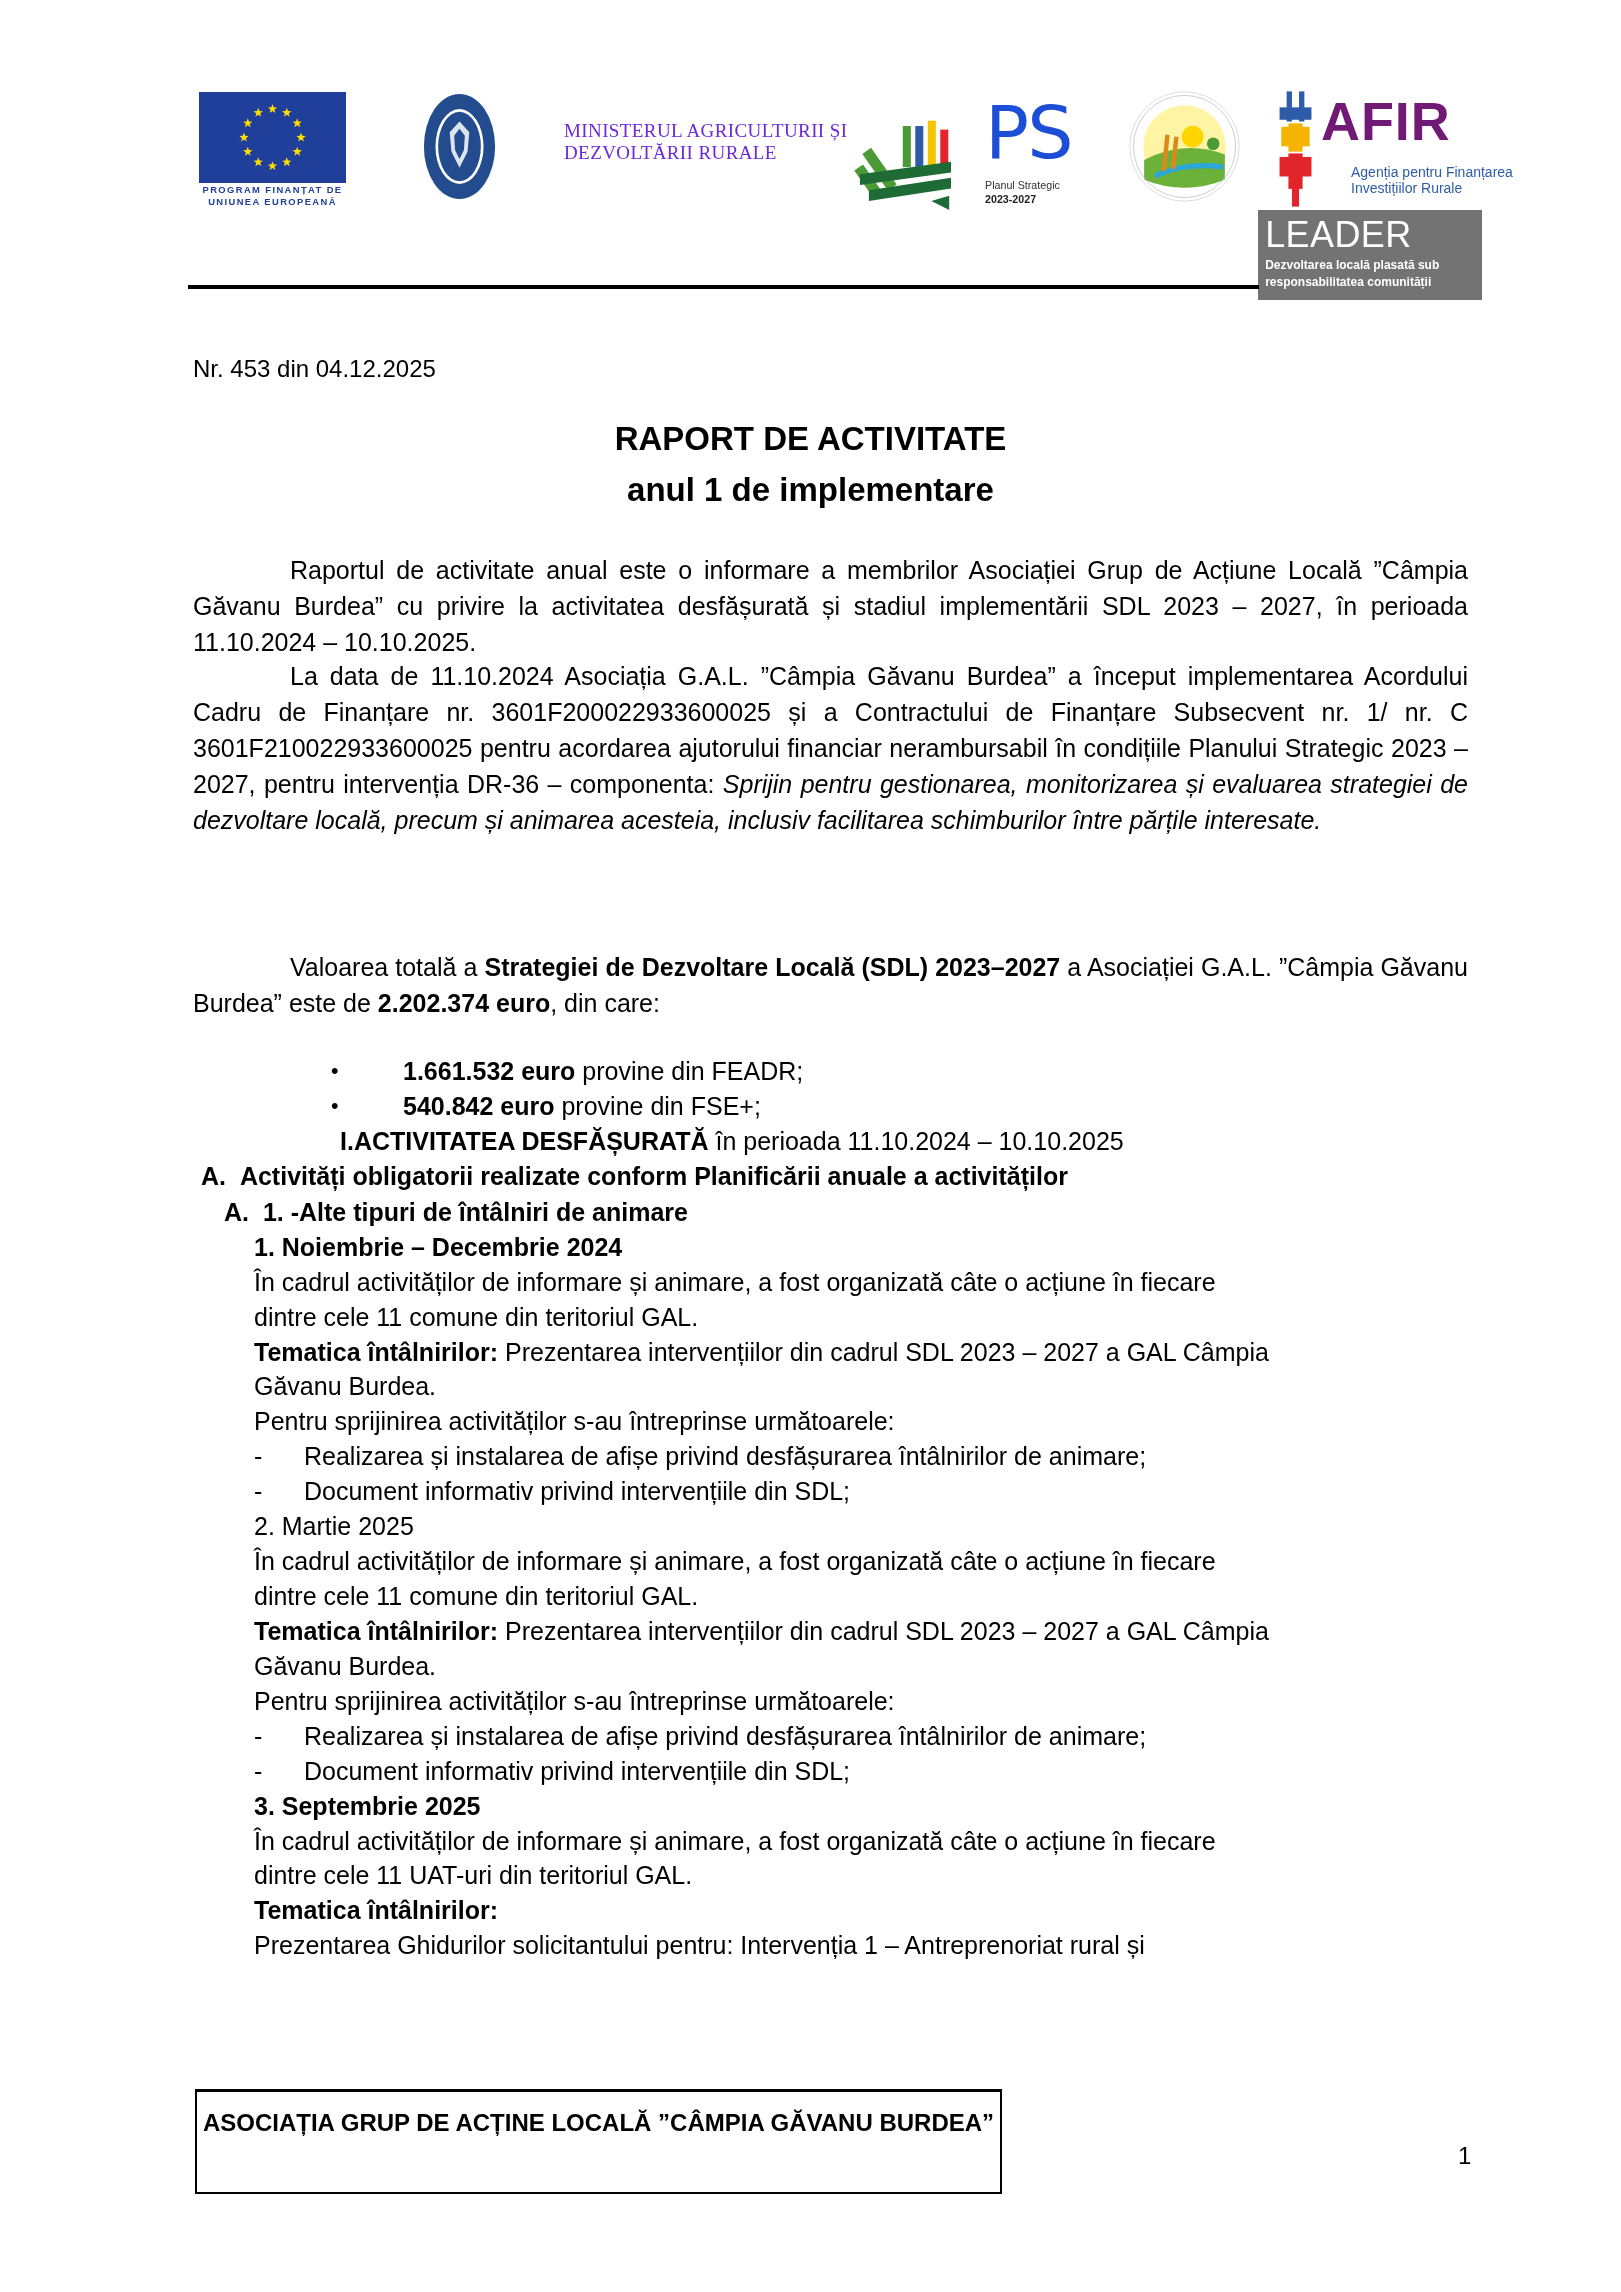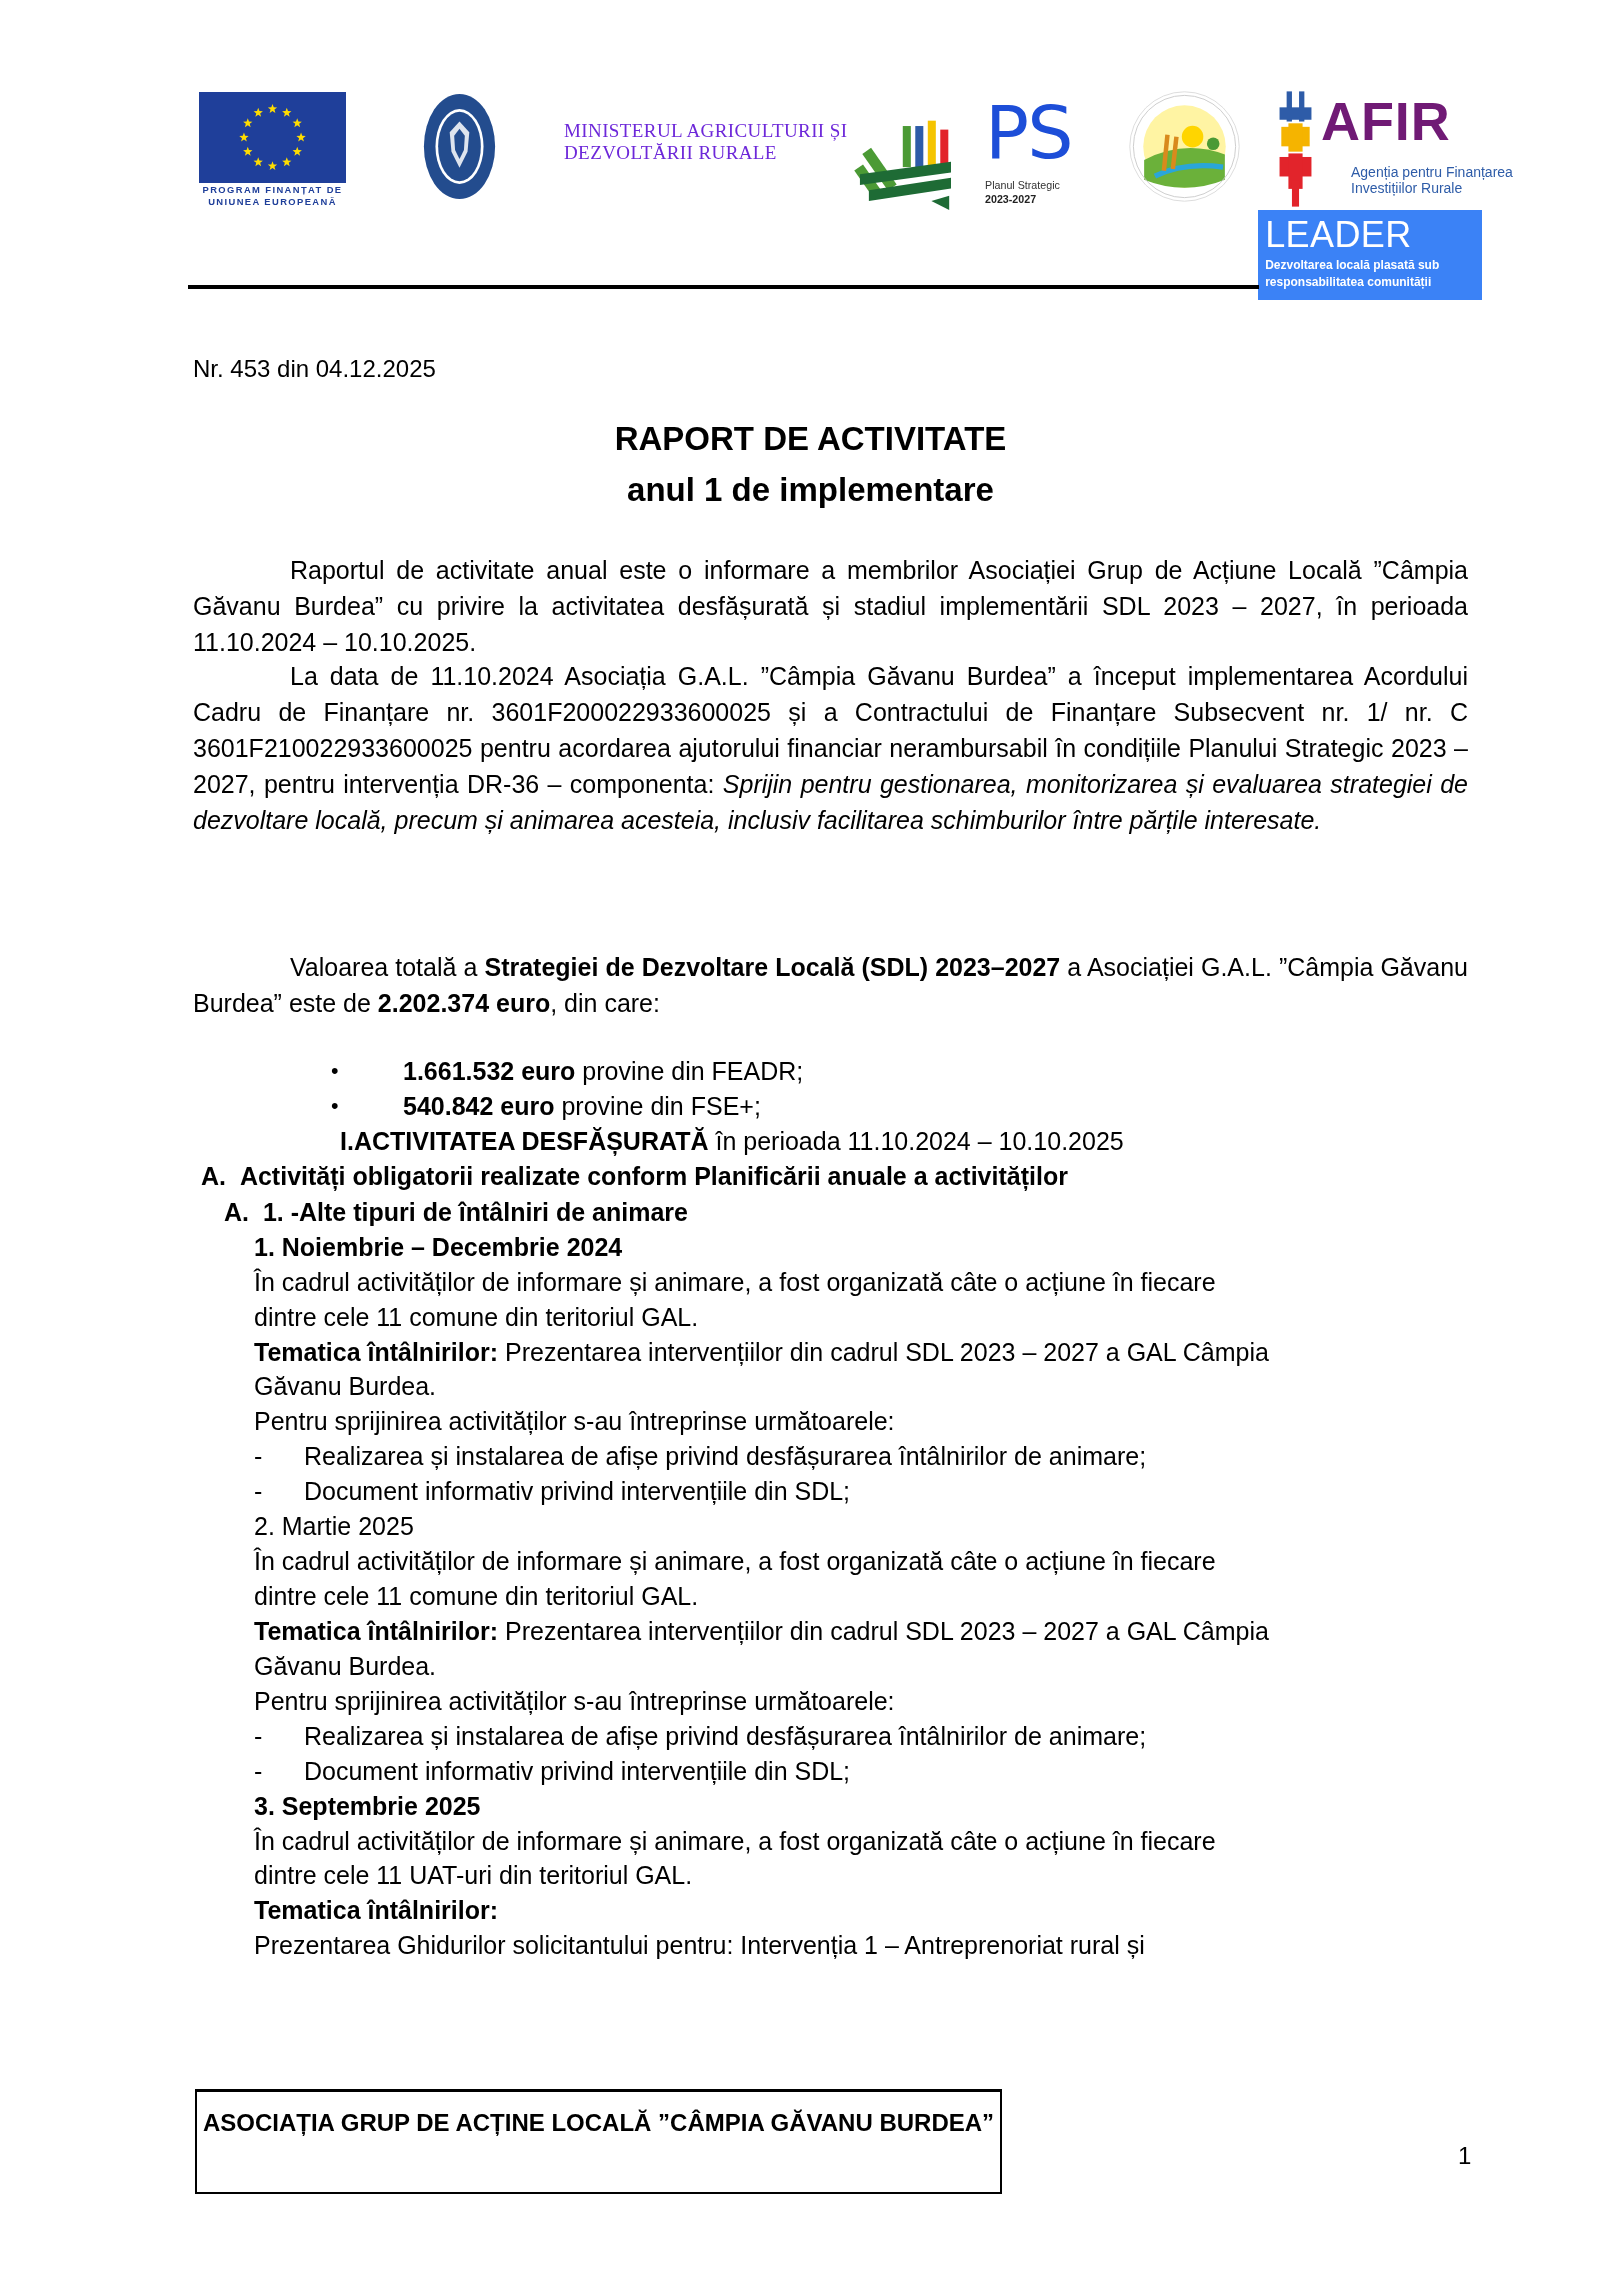--- a/index.html
+++ b/index.html
@@ -27,21 +27,21 @@
 
   .gal-logo { left: 1128px; top: 90px; width: 113px; height: 113px; }
   .gal-logo svg { width: 100%; height: 100%; display: block; }
 
   .afir-emblem { left: 1276px; top: 91px; width: 39px; height: 116px; }
   .afir-emblem svg { width: 100%; height: 100%; display: block; }
   .afir-title { left: 1321px; top: 93px; font-size: 54px; font-weight: bold; color: #701a75;
                 line-height: 57px; letter-spacing: 0.9px; }
   .afir-sub { left: 1323px; top: 164px; font-size: 14px; color: #2e5ca8; line-height: 16px; margin-left: 28px; }
 
-  .leader-box { left: 1258px; top: 210px; width: 224px; height: 90px; background: #3b82f6; color: #fff; }
+  .leader-box { left: 1258px; top: 210px; width: 224px; height: 90px; background: #737373; color: #fff; }
   .leader-title { position: absolute; left: 7.2px; top: 3.6px; font-size: 36px; line-height: 41px; letter-spacing: 0.4px; }
   .leader-sub { position: absolute; left: 7.2px; top: 47px; font-size: 12px; font-weight: bold; line-height: 17px; }
 
   .header-rule { left: 188px; top: 285px; width: 1071px; height: 3.6px; background: #000; }
 
   
   .txt { font-family: "Liberation Sans", sans-serif; font-size: 25px; line-height: 36px; }
   .doc-number { left: 193px; top: 351px; font-size: 24px; }
   .title-1 { left: 0; width: 1621px; top: 416px; text-align: center; font-size: 33px; font-weight: bold; line-height: 45px; }
   .title-2 { left: 0; width: 1621px; top: 467px; text-align: center; font-size: 33px; font-weight: bold; line-height: 45px; }

